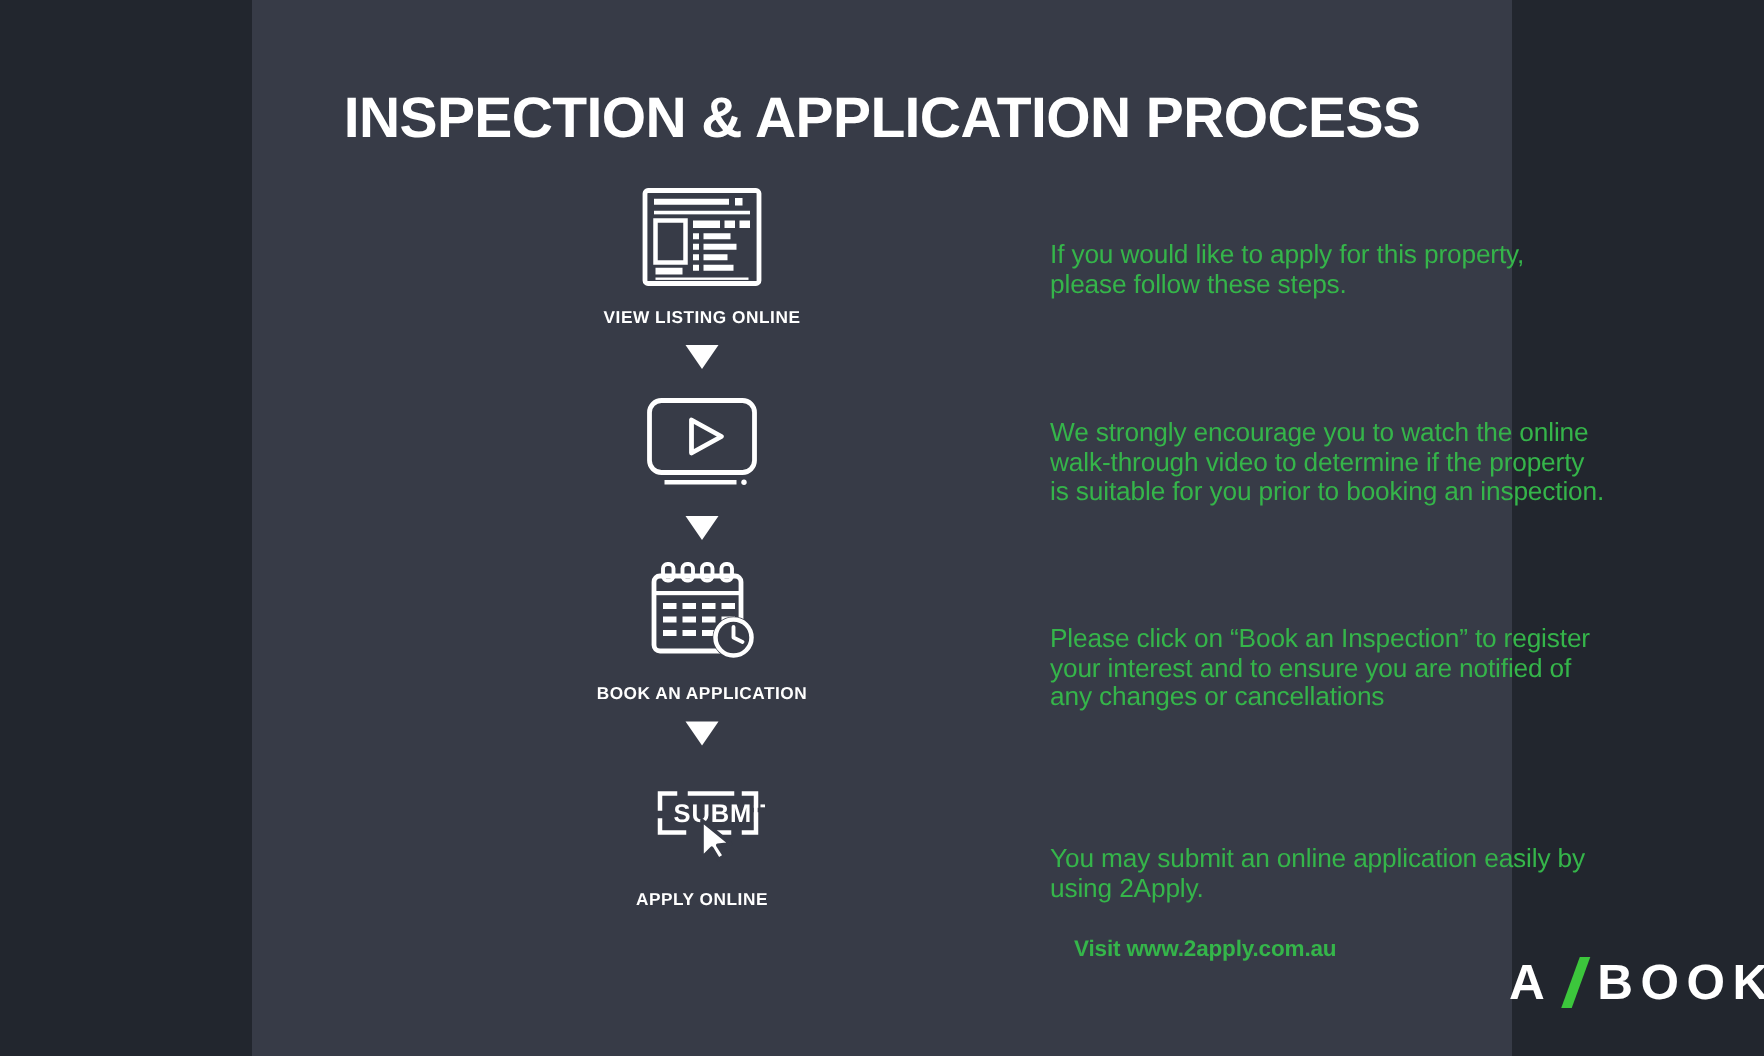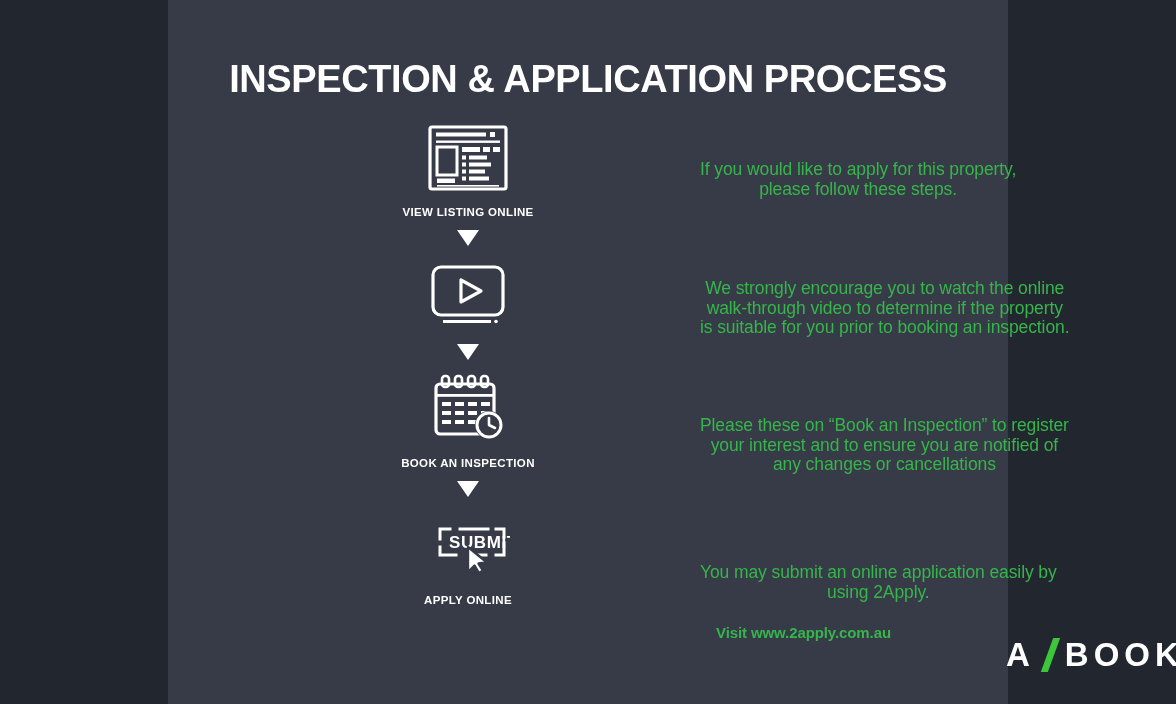--- a/index.html
+++ b/index.html
@@ -89,21 +89,20 @@
     width: 400px;
   }
   .body-text {
     position: absolute;
     left: 0;
     color: #35b54a;
     font-size: 17.5px;
     line-height: 19.5px;
     white-space: pre-line;
     letter-spacing: -0.1px;
-    text-align: center;
   }
   .visit-text {
     position: absolute;
     left: 16px;
     color: #35b54a;
     font-size: 15px;
     font-weight: bold;
     letter-spacing: -0.1px;
   }
 
@@ -220,21 +219,21 @@
               <rect x="55" y="38" width="9" height="4"></rect>
               <rect x="16" y="47" width="9" height="4"></rect>
               <rect x="29" y="47" width="9" height="4"></rect>
               <rect x="42" y="47" width="9" height="4"></rect>
             </g>
             <circle cx="63" cy="52" r="14" fill="#373b47"></circle>
             <circle cx="63" cy="52" r="12" fill="none" stroke="#ffffff" stroke-width="3"></circle>
             <path d="M63 45 L63 52 L69 55" fill="none" stroke="#ffffff" stroke-width="2.6" stroke-linecap="round" stroke-linejoin="round"></path>
           </svg>
         </div>
-        <div class="step-label">BOOK AN INSPECTION</div>
+        <div class="step-label">BOOK AN APPLICATION</div>
       </div>
 
       <div class="arrow" style="height:38px">
         <div class="tri"></div>
       </div>
 
       <div class="step">
         <div class="step-icon">
           <svg width="84" height="58" viewBox="0 0 84 58">
             <g fill="none" stroke="#ffffff" stroke-width="3" stroke-linecap="square">
@@ -253,21 +252,21 @@
       </div>
 
     </div>
 
     <div class="texts">
       <div class="body-text" style="top:0px">If you would like to apply for this property,
 please follow these steps.</div>
       <div class="body-text" style="top:119px">We strongly encourage you to watch the online
 walk-through video to determine if the property
 is suitable for you prior to booking an inspection.</div>
-      <div class="body-text" style="top:256px">Please these on “Book an Inspection” to register
+      <div class="body-text" style="top:256px">Please click on “Book an Inspection” to register
 your interest and to ensure you are notified of
 any changes or cancellations</div>
       <div class="body-text" style="top:403px">You may submit an online application easily by
 using 2Apply.</div>
       <div class="visit-text" style="top:464px">Visit www.2apply.com.au</div>
     </div>
 
     <div class="logo">
       <span class="logo-a">A</span>
       <span class="slash"></span>

